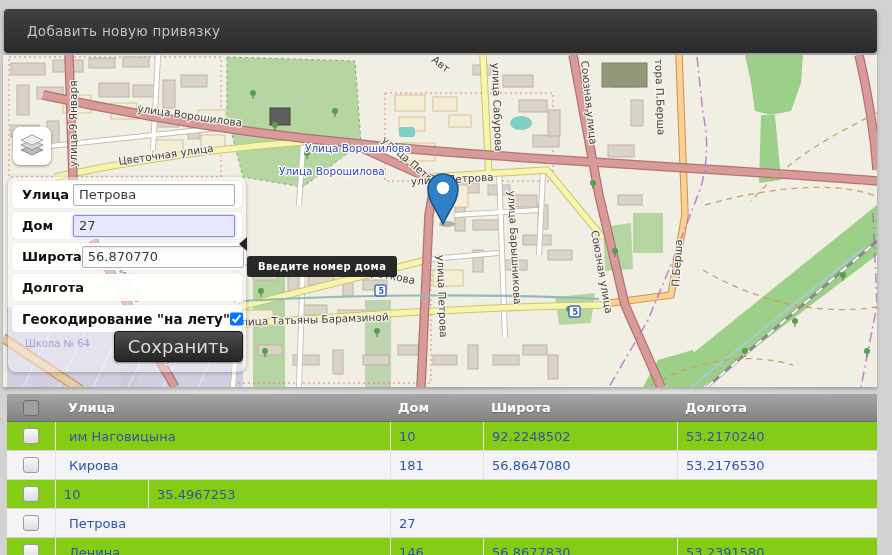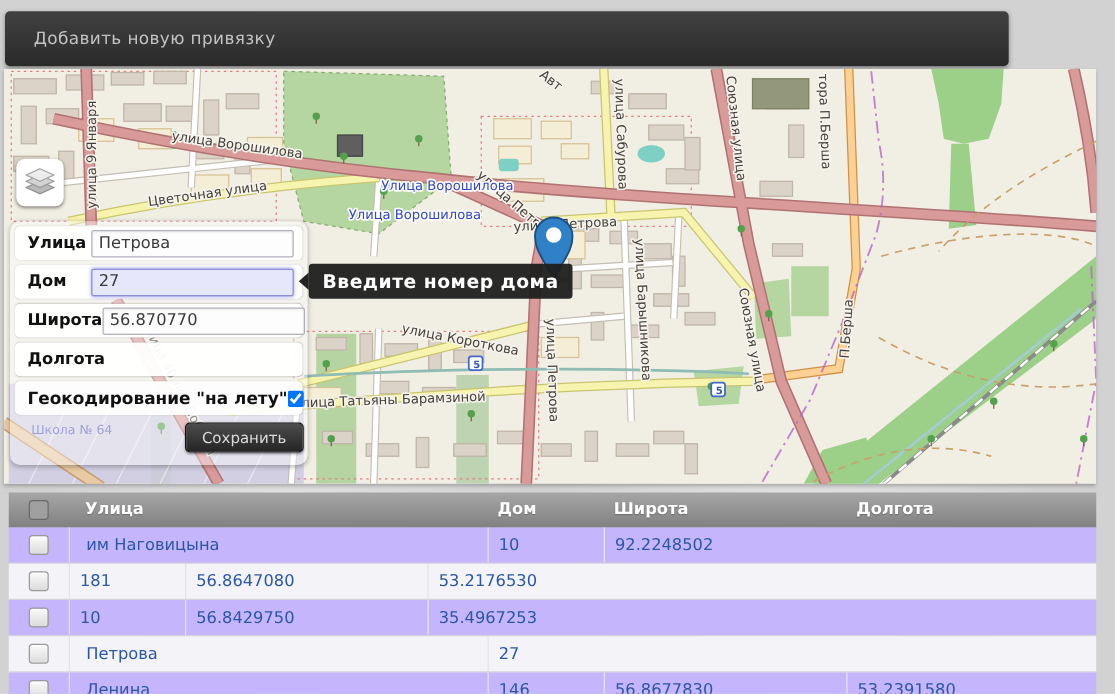--- a/index.html
+++ b/index.html
@@ -6,21 +6,21 @@
   body{
     width:892px;height:555px;overflow:hidden;position:relative;
     font-family:"DejaVu Sans","Liberation Sans",sans-serif;
     background:
       radial-gradient(circle 300px at 640px 470px, rgba(255,255,255,.45), rgba(255,255,255,0) 70%),
       radial-gradient(circle 280px at 230px 430px, rgba(255,255,255,.35), rgba(255,255,255,0) 70%),
       #d2d2d2;
   }
   
   .header-bar{
-    position:absolute;left:4px;top:9px;width:803px;height:44px;
+    position:absolute;left:4px;top:9px;width:873px;height:44px;
     background:linear-gradient(#414141,#2a2a2a);
     border-radius:4px;box-shadow:0 2px 4px rgba(0,0,0,.35);
     display:flex;align-items:center;
   }
   .header-bar .title{color:#c3c3c3;font-size:13.5px;margin-left:23px;letter-spacing:.3px;}
   
   .map-wrap{position:absolute;left:3px;top:55px;width:874px;height:332px;box-shadow:0 2px 3px rgba(0,0,0,.25);}
   .map-wrap svg{display:block;}
   svg text{font-family:"DejaVu Sans","Liberation Sans",sans-serif;fill:#45413a;
     stroke:#f6f3ec;stroke-width:2.6px;paint-order:stroke;stroke-linejoin:round;}
@@ -49,32 +49,32 @@
     margin-left:auto;width:150px;height:18px;border:1px solid #b0b0b8;border-radius:2px;
     padding:1px 5px;font-family:inherit;font-size:13px;color:#3a3a3a;background:#fdfdfd;
     box-shadow:inset 0 1px 2px rgba(0,0,0,.08);
   }
   .form-row input.focused{background:#e7e7fb;border-color:#8f8fd8;box-shadow:0 0 3px rgba(110,110,220,.6);}
   .form-row.geo .f-label{font-size:13.5px;}
   .form-row.geo input[type=checkbox]{margin-left:auto;width:14px;height:14px;}
   .save-zone{position:absolute;right:3px;bottom:10px;}
   .save-btn{
     background:linear-gradient(#4d4d4d,#252525);color:#dadada;font-family:inherit;
-    font-size:12px;padding:4px 13px;border:1px solid #141414;border-radius:4px;
+    font-size:18px;padding:4px 13px;border:1px solid #141414;border-radius:4px;
     box-shadow:0 1px 2px rgba(0,0,0,.45);cursor:pointer;
   }
   
   .tooltip{position:absolute;left:239px;top:211px;display:flex;align-items:center;}
   .tooltip .arrow{width:0;height:0;border-top:7px solid transparent;border-bottom:7px solid transparent;
     border-right:8px solid #242424;}
-  .tooltip .tip-body{background:rgba(30,30,30,.95);color:#fff;font-weight:bold;font-size:15px;
-    padding:5px 11px;border-radius:3px;white-space:nowrap;letter-spacing:.4px;}
+  .tooltip .tip-body{background:rgba(30,30,30,.95);color:#fff;font-weight:bold;font-size:10px;
+    padding:5px 11px;border-radius:3px;white-space:nowrap;letter-spacing:.4px;margin-top:45px;}
   
   .grid{position:absolute;left:7px;top:394px;width:870px;font-size:13px;}
-  .g-row{display:flex;height:28px;align-items:center;border-bottom:1px solid #d5d5d9;background:#c4b5fd;}
+  .g-row{display:flex;height:28px;align-items:center;border-bottom:1px solid #d5d5d9;background:#84cc16;}
   .g-row.alt{background:#f4f4f8;}
   .g-head{height:27px;background:linear-gradient(#a6a6a6,#828282);border-bottom:1px solid #6e6e6e;
     color:#fff;font-weight:bold;text-shadow:0 1px 1px rgba(0,0,0,.25);}
   .c-cb{width:48px;display:flex;align-items:center;justify-content:center;flex:none;align-self:stretch;}
   .c-street{width:335px;flex:none;padding-left:13px;box-sizing:border-box;}
   .c-house{width:93px;flex:none;padding-left:8px;box-sizing:border-box;}
   .c-lat{width:194px;flex:none;padding-left:8px;box-sizing:border-box;}
   .c-lng{width:200px;flex:none;padding-left:8px;box-sizing:border-box;}
   .g-row:not(.g-head) .c-street,.g-row:not(.g-head) .c-house,
   .g-row:not(.g-head) .c-lat,.g-row:not(.g-head) .c-lng{border-left:1px solid #e3e3e6;align-self:stretch;display:flex;align-items:center;}
@@ -396,47 +396,50 @@
       </div>
     <div class="c-street">
         <a>им Наговицына</a>
       </div>
     <div class="c-house">
         <a>10</a>
       </div>
     <div class="c-lat">
         <a>92.2248502</a>
       </div>
+    <div class="c-lng">
+        <a>53.2170240</a>
+      </div>
   </div>
 
   <div class="g-row alt">
     <div class="c-cb">
         <span class="cbx"></span>
+      </div>
+    <div class="c-street">
+        <a>Кирова</a>
       </div>
     <div class="c-house">
         <a>181</a>
       </div>
     <div class="c-lat">
         <a>56.8647080</a>
       </div>
     <div class="c-lng">
         <a>53.2176530</a>
       </div>
   </div>
 
   <div class="g-row">
     <div class="c-cb">
         <span class="cbx"></span>
       </div>
     <div class="c-house">
         <a>10</a>
       </div>
-    <div class="c-lat">
-        <a>56.8429750</a>
-      </div>
     <div class="c-lng">
         <a>35.4967253</a>
       </div>
   </div>
 
   <div class="g-row alt">
     <div class="c-cb">
         <span class="cbx"></span>
       </div>
     <div class="c-street">

